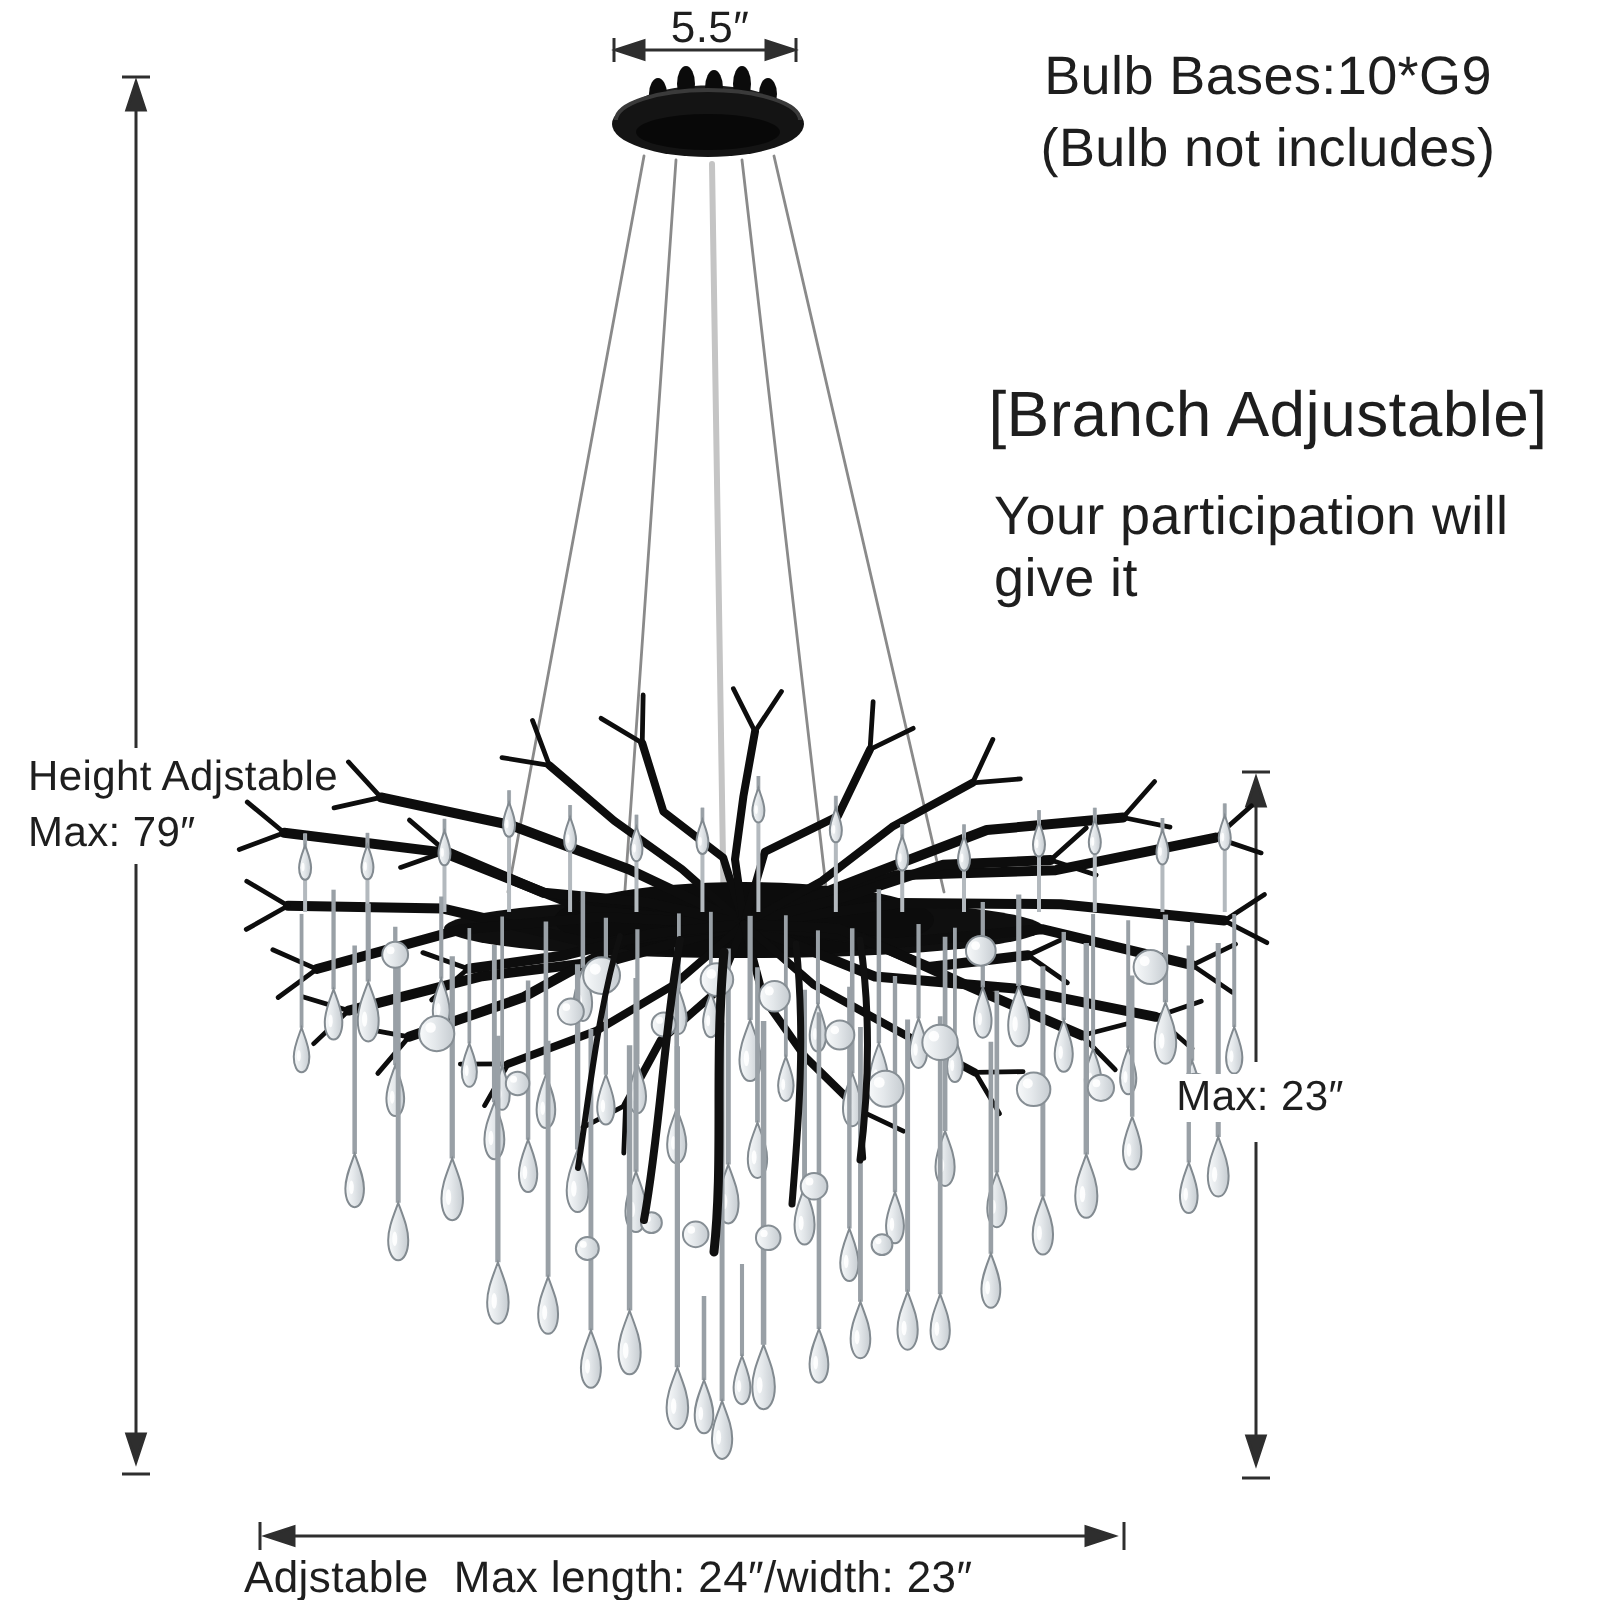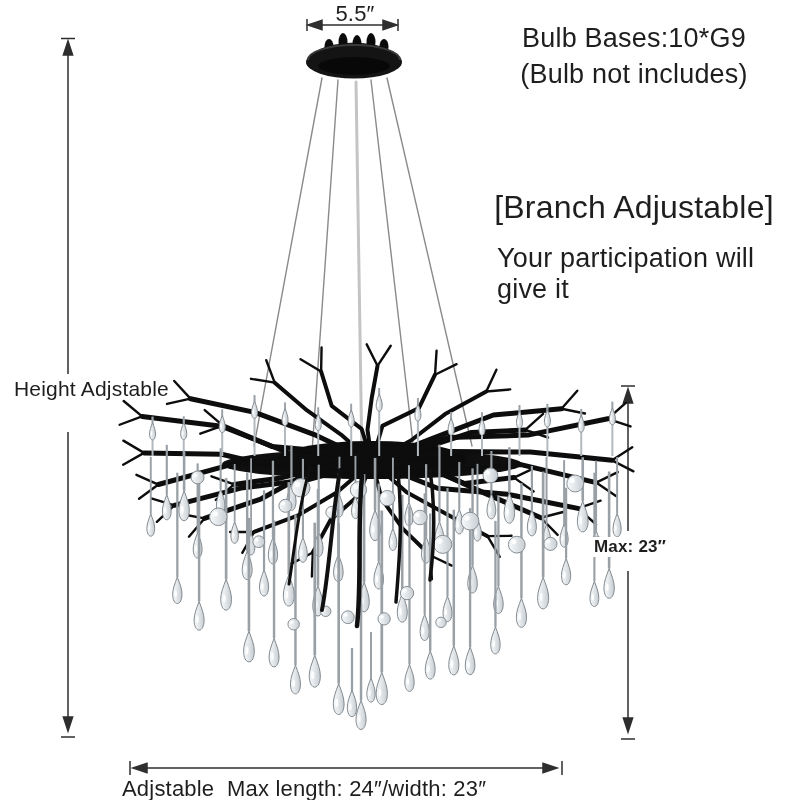--- a/index.html
+++ b/index.html
@@ -4,21 +4,21 @@
 <style>
   html,body{margin:0;padding:0;width:800px;height:800px;background:#ffffff;overflow:hidden;}
   body{position:relative;font-family:"Liberation Sans",sans-serif;color:#1e1e1e;}
   svg#scene{position:absolute;left:0;top:0;}
   .lbl{position:absolute;color:#1e1e1e;letter-spacing:.2px;}
   .lbl-55{left:293px;top:1px;width:124px;text-align:center;font-size:22px;}
   .lbl-bulb{left:462px;top:20px;width:344px;text-align:center;font-size:27px;line-height:36px;}
   .lbl-branch-title{left:462px;top:189px;width:344px;text-align:center;font-size:32px;white-space:nowrap;}
   .lbl-branch-sub{left:497px;top:243px;font-size:27px;line-height:31px;}
   .lbl-height{left:2px;top:375px;font-size:21px;line-height:28px;margin-left:12px;}
-  .lbl-max23{left:578px;top:537px;width:104px;text-align:center;font-size:17px;background:#fff;font-weight:bold;}
+  .lbl-max23{left:578px;top:537px;width:104px;text-align:center;font-size:21px;background:#fff;}
   .lbl-bottom{left:122px;top:776px;font-size:22px;white-space:pre;}
 </style>
 </head>
 <body>
 
 <svg id="scene" width="800" height="800" viewBox="0 0 800 800">
   <defs>
     <linearGradient id="gCrys" x1="0" y1="0" x2="1" y2="0">
       <stop offset="0" stop-color="#f8fafb"></stop>
       <stop offset="0.45" stop-color="#e4e8eb"></stop>
@@ -467,17 +467,18 @@
 </div>
 
 <div class="lbl lbl-branch-title">[Branch Adjustable]</div>
 
 <div class="lbl lbl-branch-sub">
   <div>Your participation will give it</div>
 </div>
 
 <div class="lbl lbl-height">
   <div>Height Adjstable</div>
+  <div>Max: 79″</div>
 </div>
 
 <div class="lbl lbl-max23">Max: 23″</div>
 
 <div class="lbl lbl-bottom">Adjstable  Max length: 24″/width: 23″</div>
 
 </body></html>

